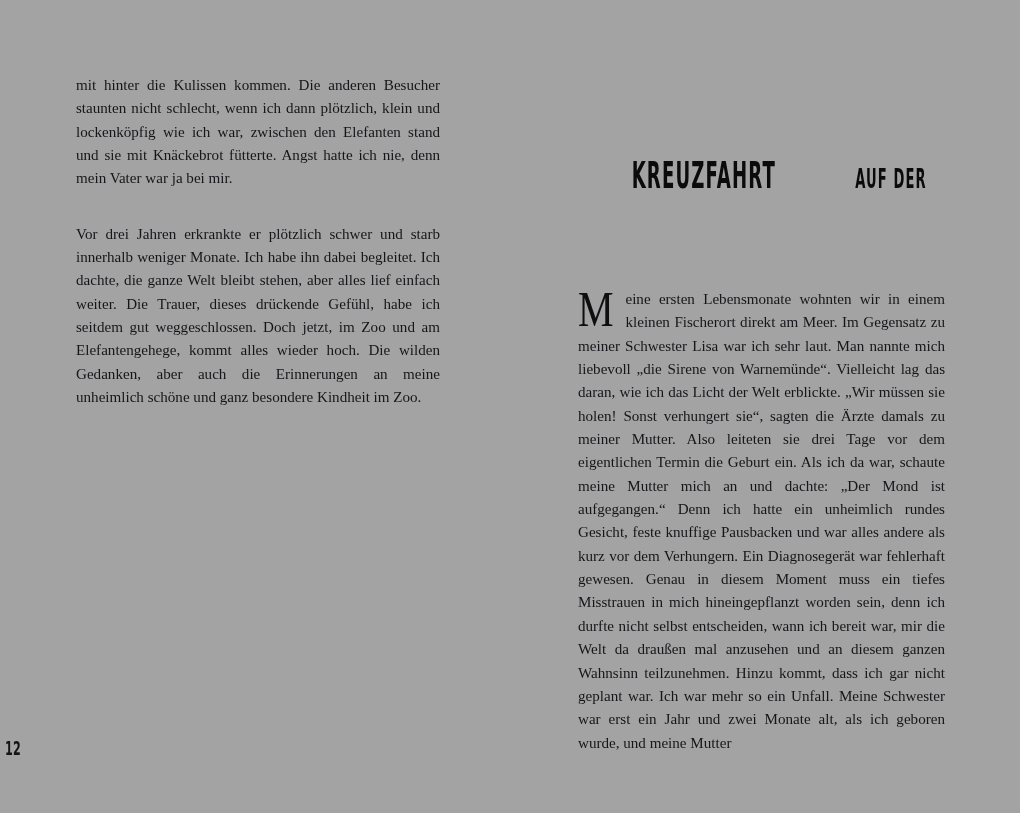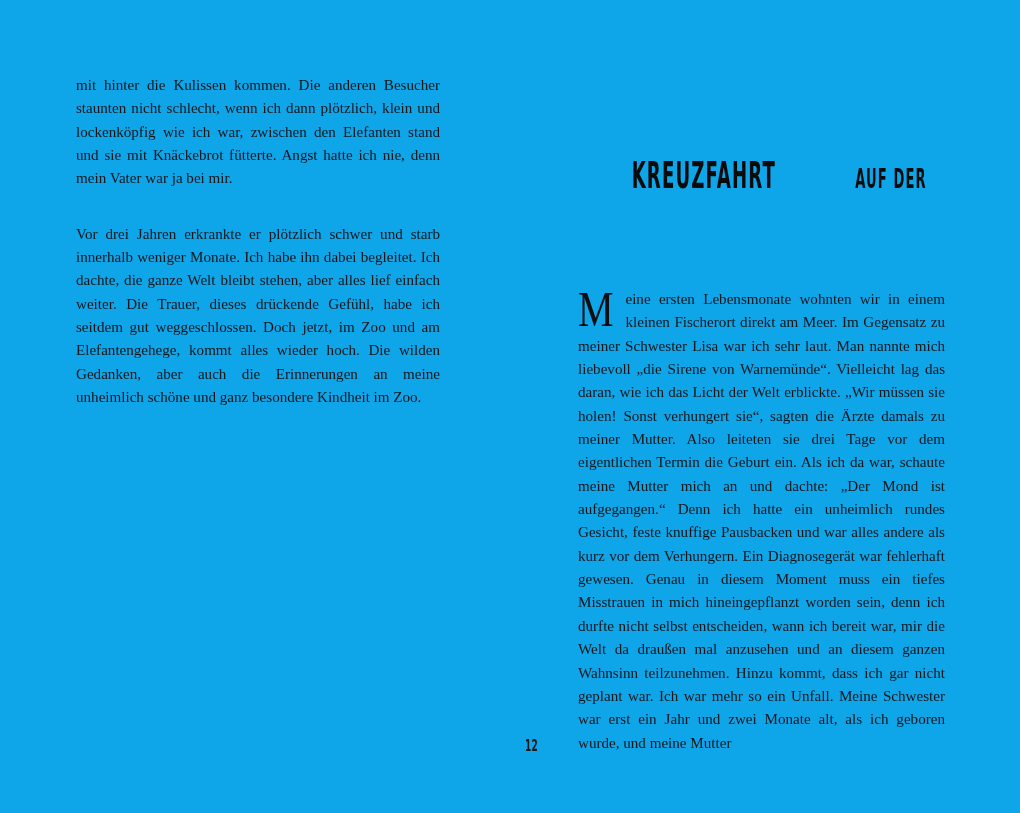--- a/index.html
+++ b/index.html
@@ -4,21 +4,21 @@
 <style>
   html, body {
     margin: 0;
     padding: 0;
     background: #ffffff;
   }
   .spread {
     position: relative;
     width: 1020px;
     height: 813px;
-    background: #0ea5e9;
+    background: #a3a3a3;
     overflow: hidden;
     font-family: "Liberation Serif", "DejaVu Serif", serif;
     color: #111111;
   }
 
   
   .page {
     position: absolute;
     top: 0;
     height: 813px;
@@ -113,27 +113,26 @@
     transform: scaleX(0.80);
     transform-origin: left top;
     color: #0f0f12;
   }
 
   
   .folio {
     position: absolute;
     top: 736px;
     width: 510px;
-    text-align: right;
+    text-align: left;
     font-family: "DejaVu Sans Condensed", "Liberation Sans Narrow", "Liberation Sans", sans-serif;
     font-weight: 700;
-    font-size: 16px;
+    font-size: 20px;
     letter-spacing: 0.5px;
     color: #151515;
-    margin-left: 32px;
   }
   .folio-inner {
     display: inline-block;
     transform: scaleX(0.62);
     transform-origin: center;
   }
   .folio-left  { left: 0; }
   .folio-right { left: 510px; }
 </style>
 </head>

